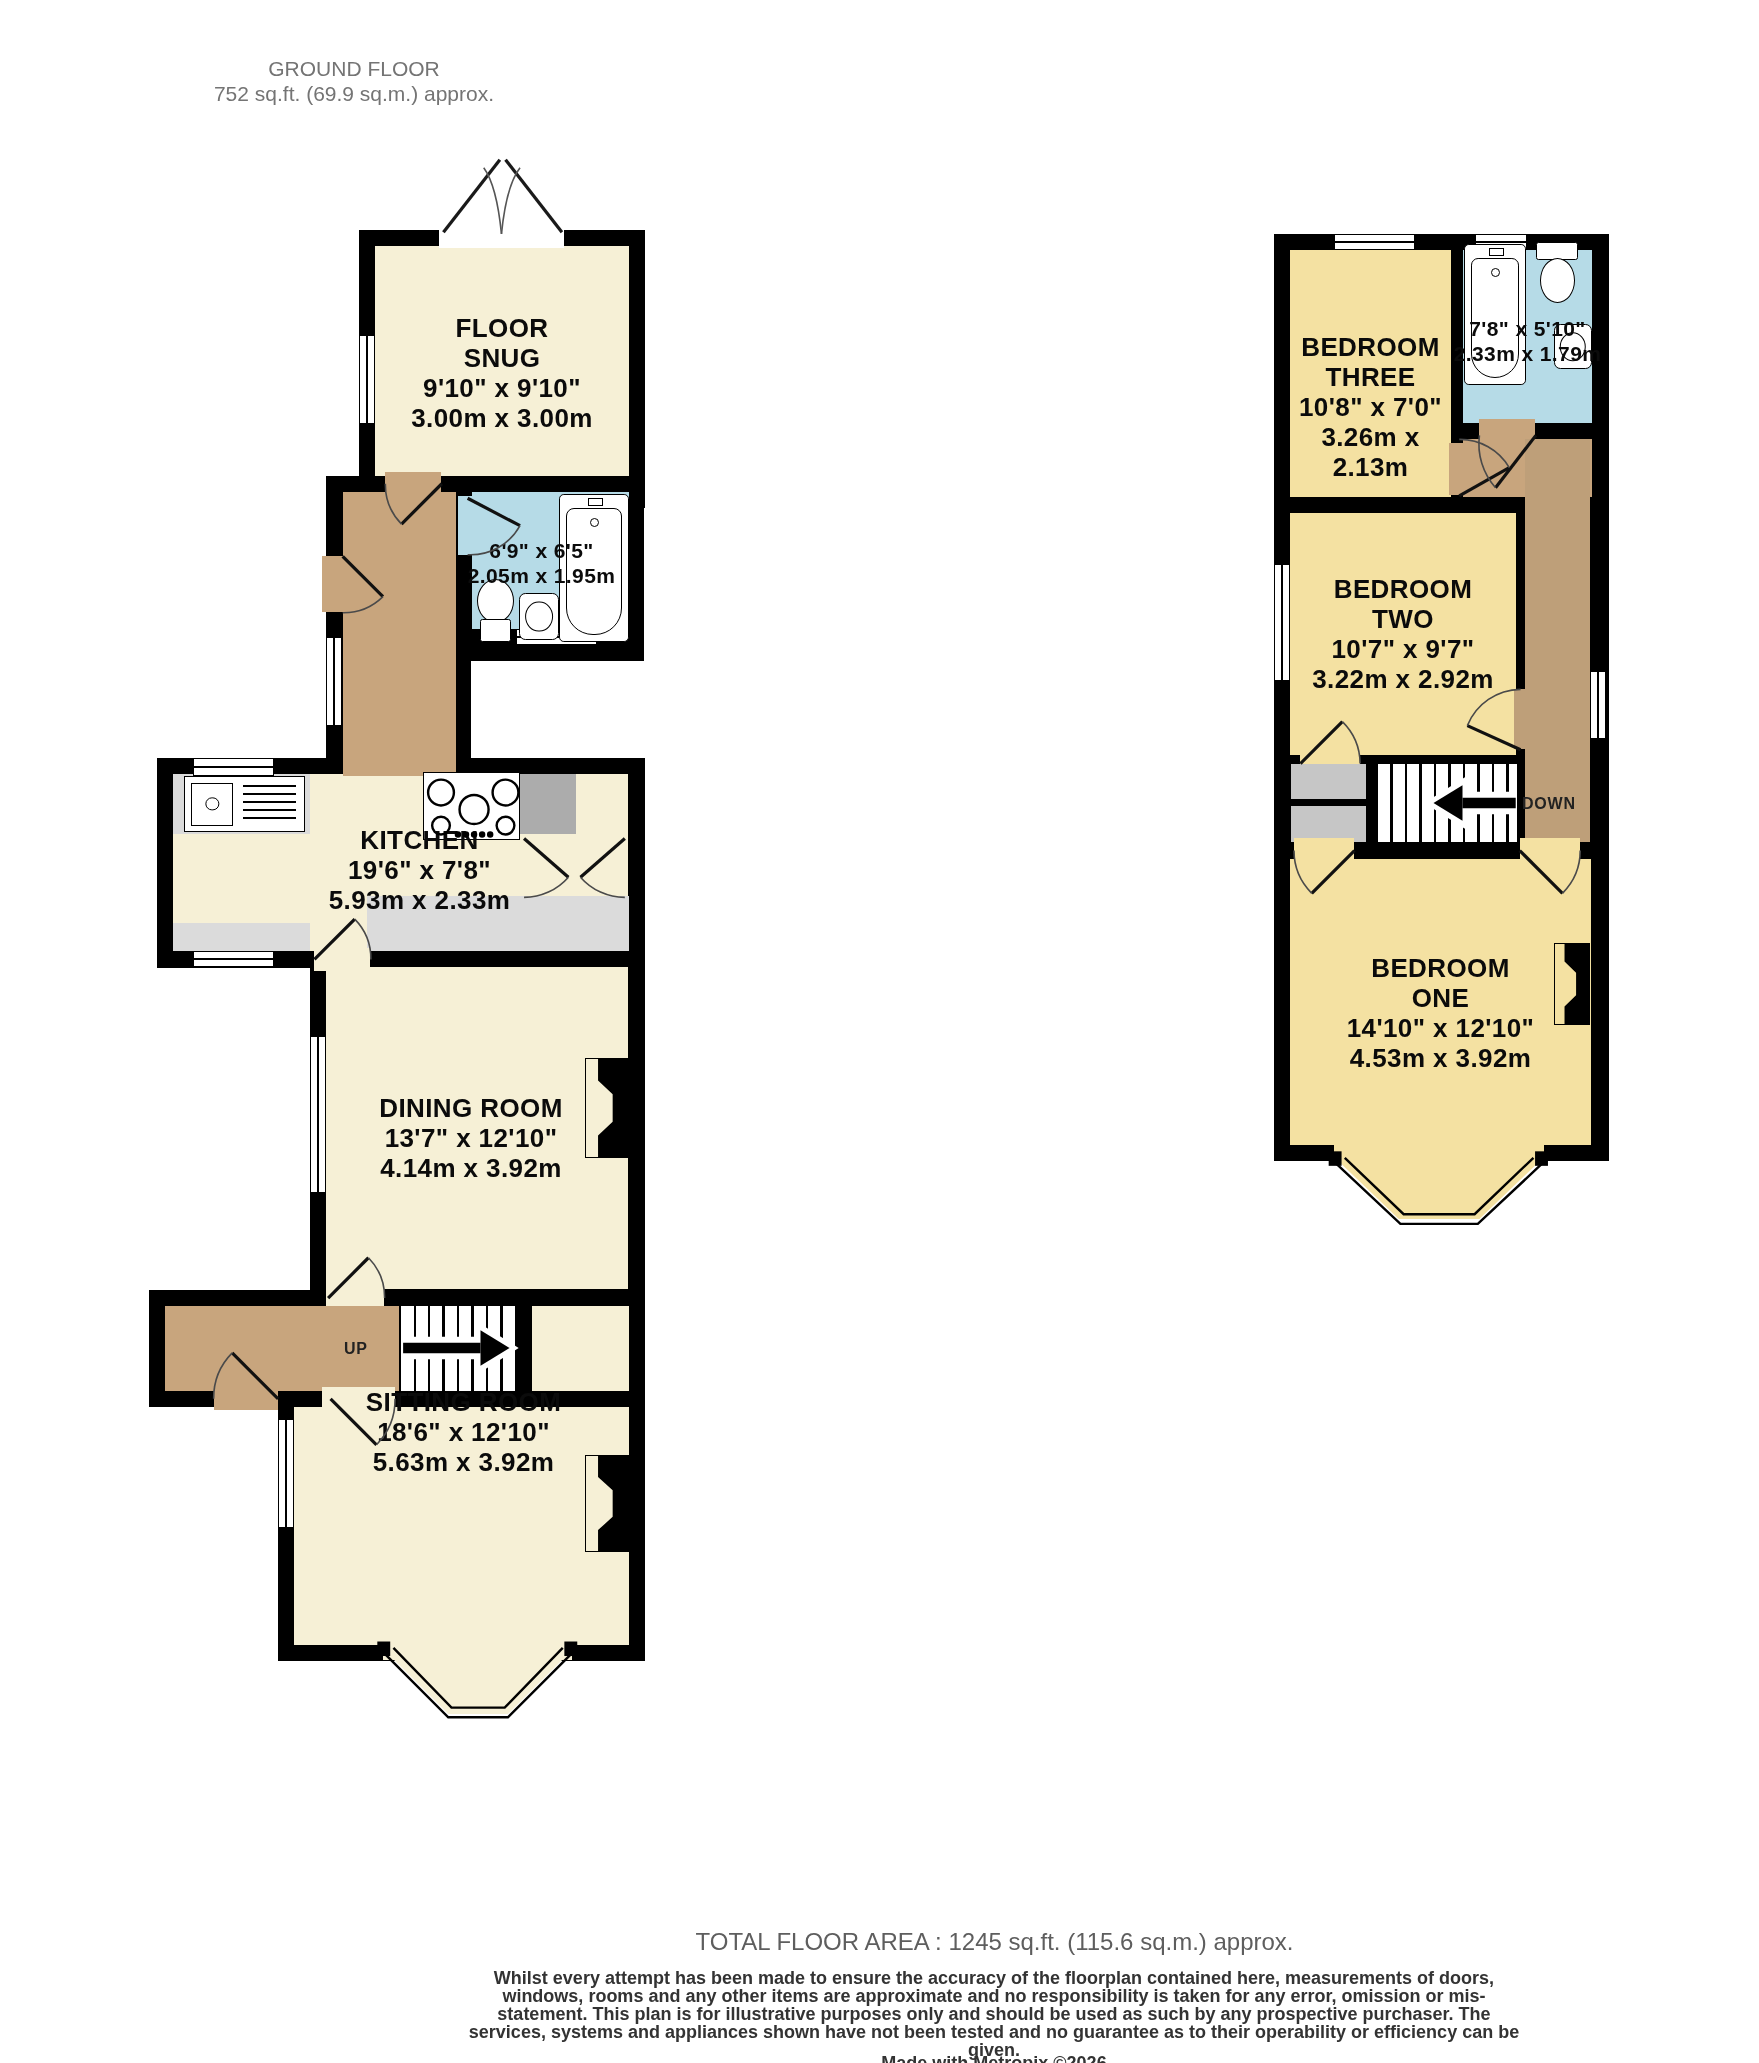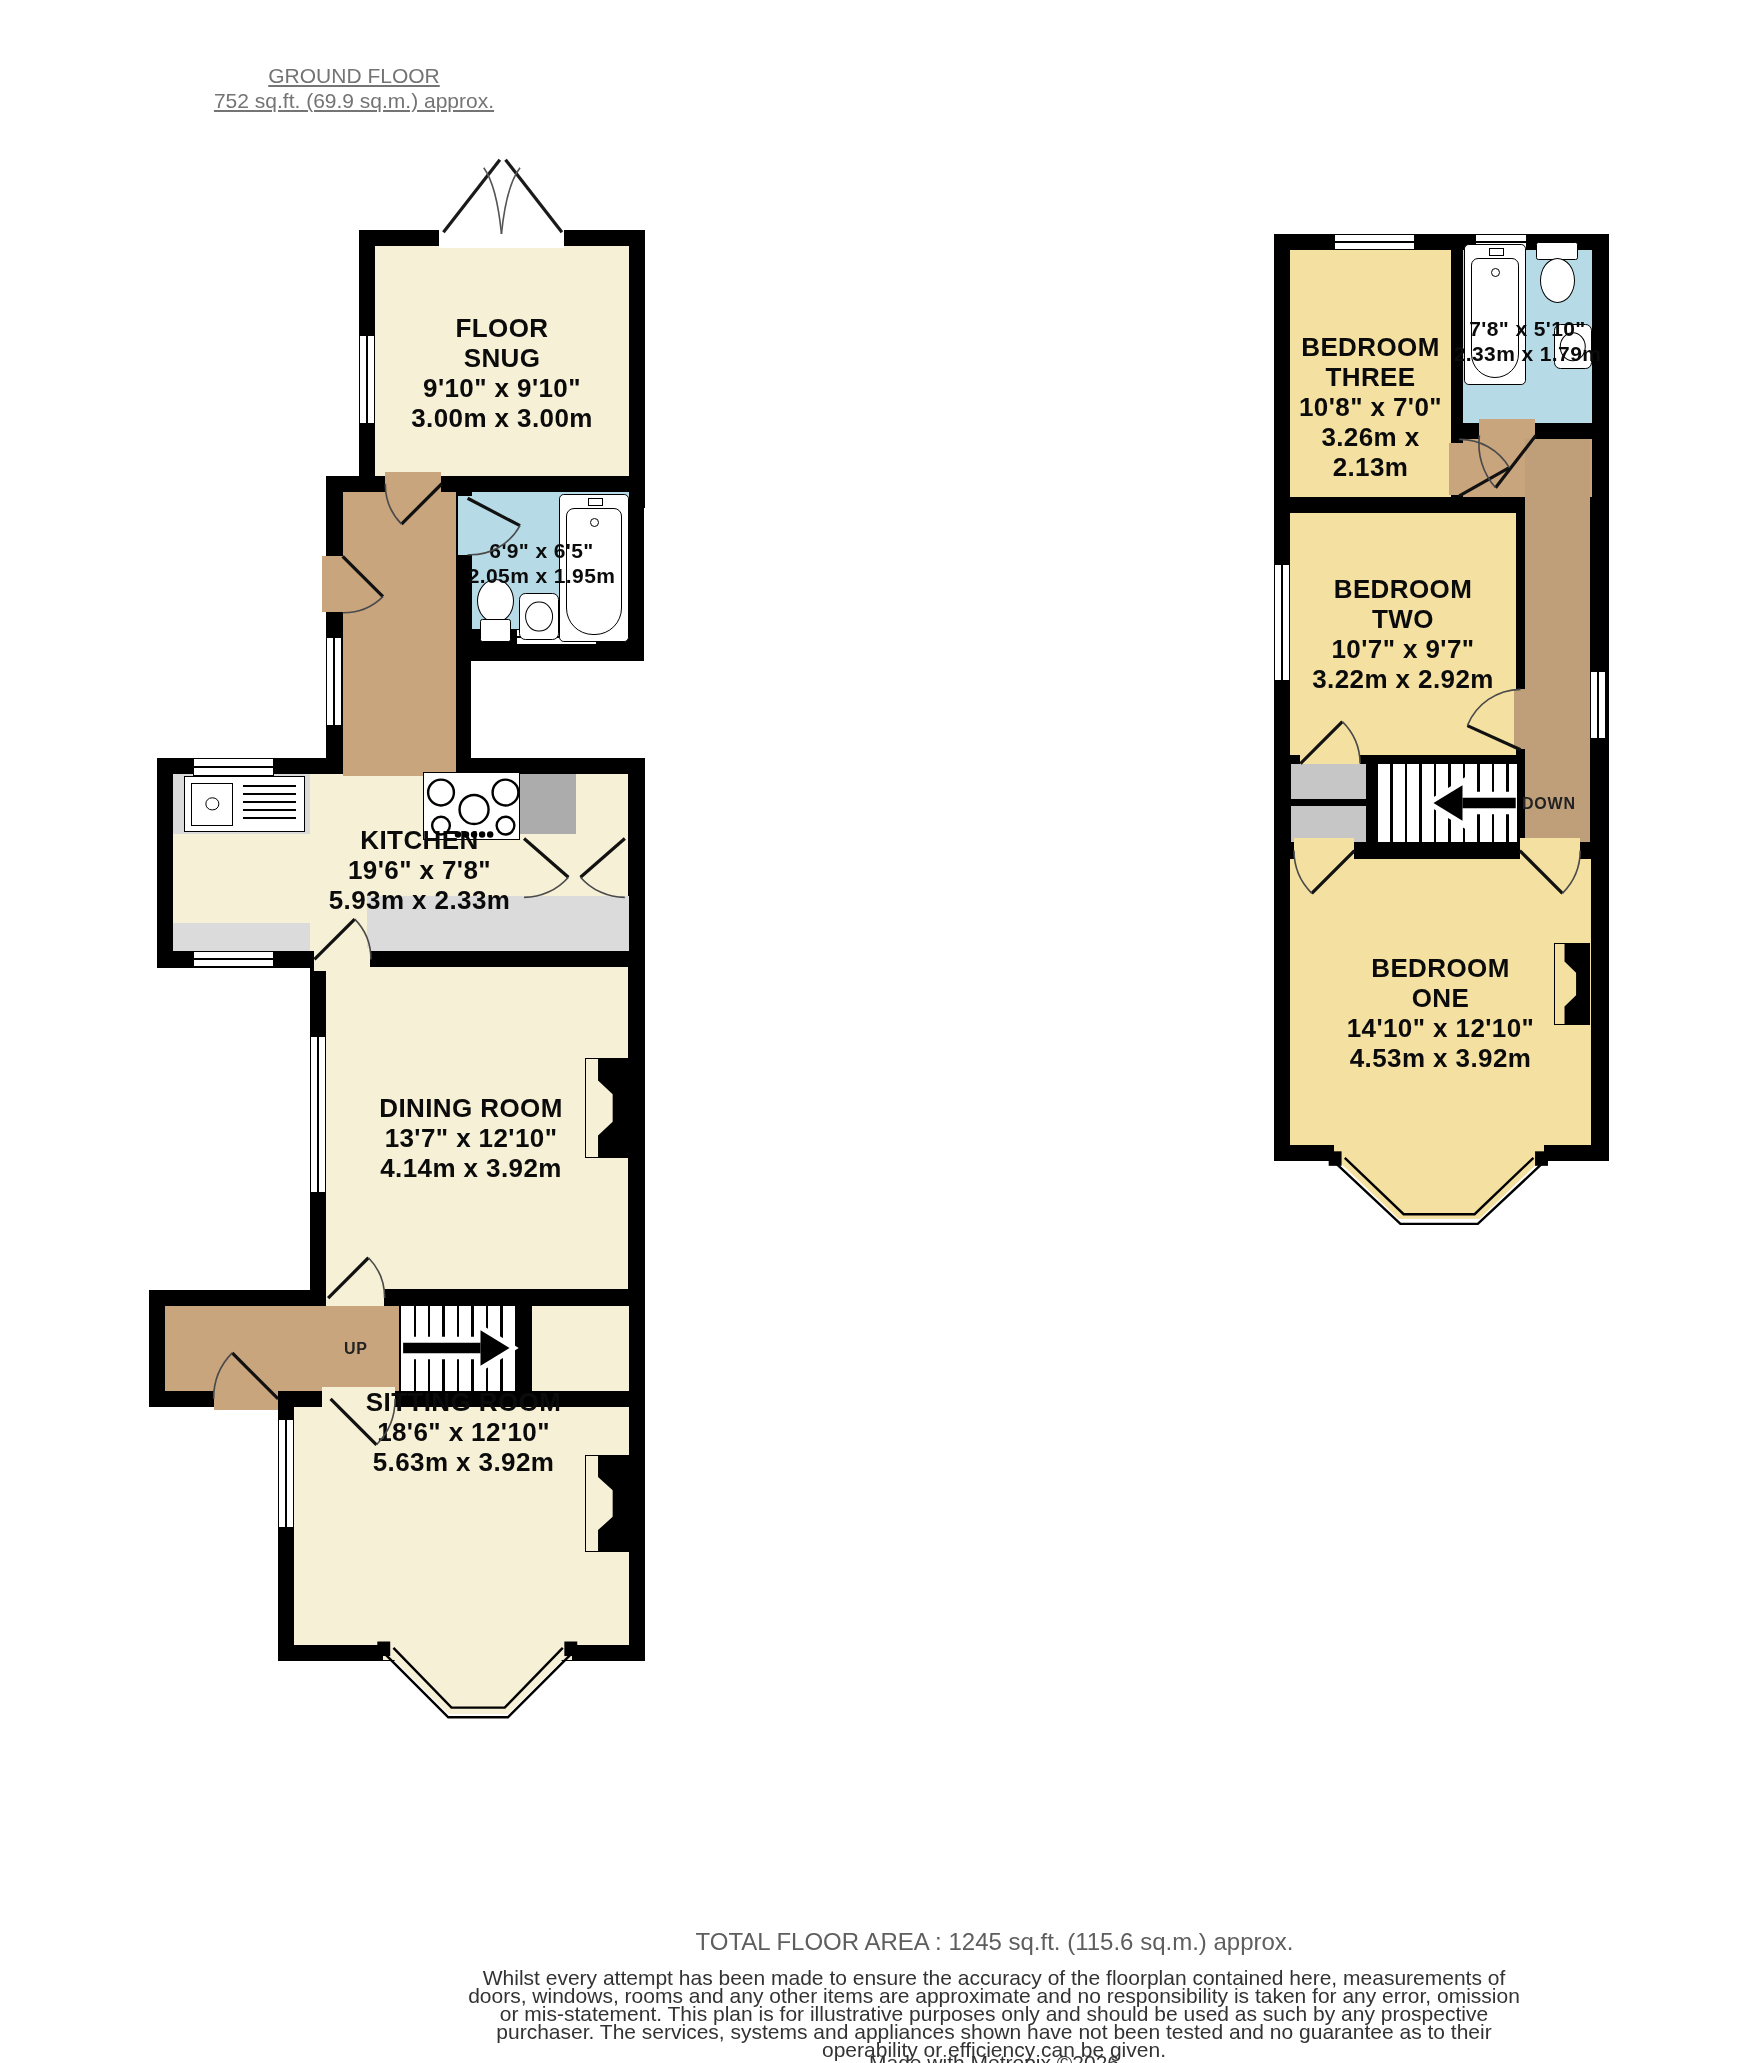--- a/index.html
+++ b/index.html
@@ -22,21 +22,21 @@
   .stairs{position:absolute;background:#fff;
     background-image:repeating-linear-gradient(to right,#000 0 2.4px,transparent 2.4px 14.5px);
     border:0;}
   .label{position:absolute;text-align:center;color:#0b0b0b;font-weight:700;font-size:26px;line-height:30px;letter-spacing:0.4px;}
   .label.small{font-size:21px;line-height:25px;}
   .label .l{display:block;}
   .label .l:empty{display:none;}
   .hdr{position:absolute;text-align:center;color:#747474;font-size:21px;line-height:25px;font-weight:400;}
   .stairlbl{position:absolute;font-size:16px;font-weight:700;color:#222;letter-spacing:0.8px;}
   .ftitle{position:absolute;text-align:center;color:#5E5E5E;font-size:24px;font-weight:400;}
-  .fdisc{position:absolute;text-align:center;color:#333;font-size:21px;line-height:18px;font-weight:400;}
+  .fdisc{position:absolute;text-align:center;color:#333;font-size:18px;line-height:18px;font-weight:700;}
   
   .bath{position:absolute;background:#fff;border:1.6px solid #000;border-radius:4.8px;box-sizing:border-box;}
   .bath .tub{position:absolute;left:5.6px;right:5.6px;top:13px;bottom:5.6px;border:1.6px solid #000;
              border-radius:8px 8px 27px 27px;}
   .bath .tap{position:absolute;left:50%;top:3.2px;width:13px;height:5.6px;margin-left:-6.4px;background:#fff;border:1.6px solid #000;}
   .bath .drain{position:absolute;left:50%;top:22.6px;width:7.3px;height:7.3px;margin-left:-4px;border:1.6px solid #000;border-radius:50%;}
   .wc-bowl{position:absolute;background:#fff;border:1.6px solid #000;border-radius:50%;box-sizing:border-box;}
   .wc-tank{position:absolute;background:#fff;border:1.6px solid #000;border-radius:2.4px;box-sizing:border-box;}
   .basin{position:absolute;background:#fff;border:1.6px solid #000;border-radius:6.4px;box-sizing:border-box;}
   .basin::after{content:"";position:absolute;left:50%;top:50%;width:68%;height:64%;transform:translate(-50%,-50%);
@@ -50,21 +50,21 @@
   .breast{position:absolute;background:#F6F0D6;border:1.6px solid #000;box-sizing:border-box;}
   .breast .bk{position:absolute;inset:0;background:#000;
      clip-path:polygon(28% 0,100% 0,100% 100%,28% 100%,28% 78%,62% 64%,62% 36%,28% 22%);}
   svg.overlay{position:absolute;left:0;top:0;pointer-events:none;}
 </style>
 </head>
 <body>
 
 <div id="canvas">
 
-  <div class="hdr" style="left:193px;top:63px;width:322px;text-decoration:underline;">
+  <div class="hdr" style="left:193px;top:56px;width:322px;">
     <span class="abs-line">GROUND FLOOR</span><br>
     <span>752 sq.ft. (69.9 sq.m.) approx.</span>
   </div>
 
   <div>
     <div class="w" style="left:359px;top:230px;width:286px;height:278px;"></div>
     <div class="w" style="left:326px;top:476px;width:145px;height:318px;"></div>
     <div class="w" style="left:455px;top:476px;width:189px;height:185px;"></div>
     <div class="w" style="left:157px;top:758px;width:488px;height:210px;"></div>
     <div class="w" style="left:310px;top:951px;width:335px;height:371px;"></div>

